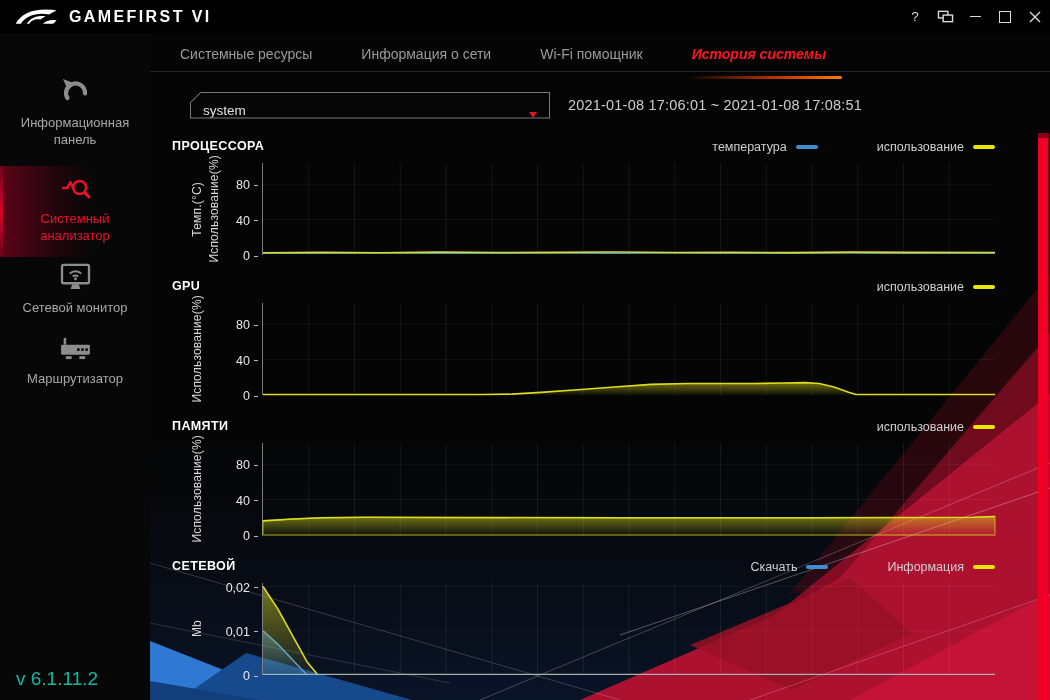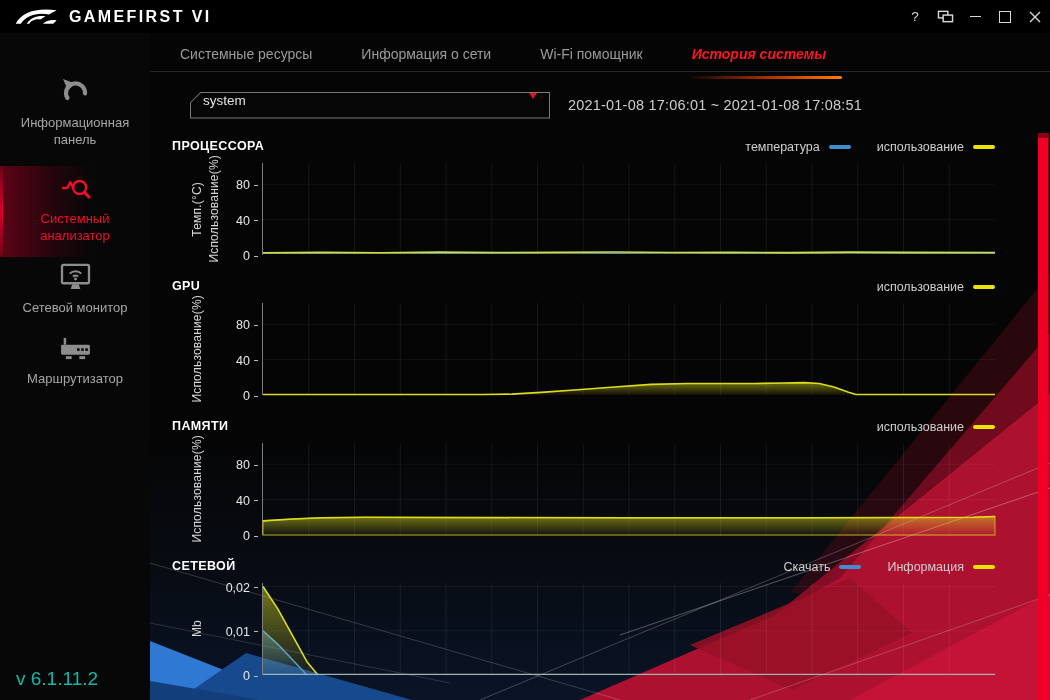--- a/index.html
+++ b/index.html
@@ -36,28 +36,28 @@
   .tab{font-size:14px;color:#9b9b9b;position:relative;cursor:pointer;white-space:nowrap;}
   .tab.active{color:#ff1420;font-weight:bold;font-style:italic;}
   .tab .underline{display:none;}
   .tab.active .underline{display:block;position:absolute;left:-3px;right:-16px;bottom:-8px;height:3.5px;border-radius:2px;
     background:linear-gradient(90deg, rgba(120,20,0,.05), #b53200 55%, #ff7b00);}
   .tabs-divider{position:absolute;top:38px;left:0;right:0;height:1px;background:#262626;z-index:1;}
 
   .controls-row{position:absolute;top:58px;left:40px;height:28px;z-index:2;display:flex;align-items:center;}
   .dropdown{width:360px;height:27px;background:#787878;clip-path:polygon(11px 0,100% 0,100% 100%,0 100%,0 11px);position:relative;cursor:pointer;flex:none;}
   .dropdown-inner{position:absolute;inset:1px;background:#060606;clip-path:polygon(10.3px 0,100% 0,100% 100%,0 100%,0 10.3px);
-    display:flex;align-items:flex-start;justify-content:space-between;padding:0 12px;font-size:13.5px;color:#e2e2e2;}
+    display:flex;align-items:flex-end;justify-content:space-between;padding:0 12px;font-size:13.5px;color:#e2e2e2;}
   .caret{width:0;height:0;border-left:4.5px solid transparent;border-right:4.5px solid transparent;border-top:6px solid #dd1426;}
   .daterange{margin-left:18px;font-size:14.5px;color:#cdcdcd;letter-spacing:.2px;white-space:nowrap;}
 
   
   .chart-block{position:absolute;left:0;right:0;height:140px;z-index:1;}
   .chart-title{position:absolute;left:22px;top:2px;font-size:12.5px;font-weight:bold;letter-spacing:.4px;margin:0;color:#fff;}
-  .legend{position:absolute;right:55px;top:3px;display:flex;gap:26px;}
+  .legend{position:absolute;right:55px;top:3px;display:flex;gap:59px;}
   .legend-item{display:flex;align-items:center;gap:9px;font-size:12.5px;color:#cfcfcf;}
   .swatch{width:22px;height:4px;border-radius:2px;display:block;}
   .ylabels{position:absolute;left:40px;top:26px;height:92px;display:flex;align-items:center;gap:3px;}
   .ylab{writing-mode:vertical-rl;transform:rotate(180deg);font-size:12px;color:#d8d8d8;letter-spacing:.2px;}
   .ticks{position:absolute;left:0;width:108px;top:26px;height:92px;}
   .tick{position:absolute;right:0;display:flex;align-items:center;gap:4px;font-size:12.5px;color:#e8e8e8;}
   .tick .mark{width:4px;height:1px;background:#bbb;display:block;}
   .plot{position:absolute;left:112px;right:55px;top:26px;height:92px;border-left:1px solid #7d7d7d;}
   .plot svg{position:absolute;inset:0;width:100%;height:100%;overflow:visible;}
 </style>

